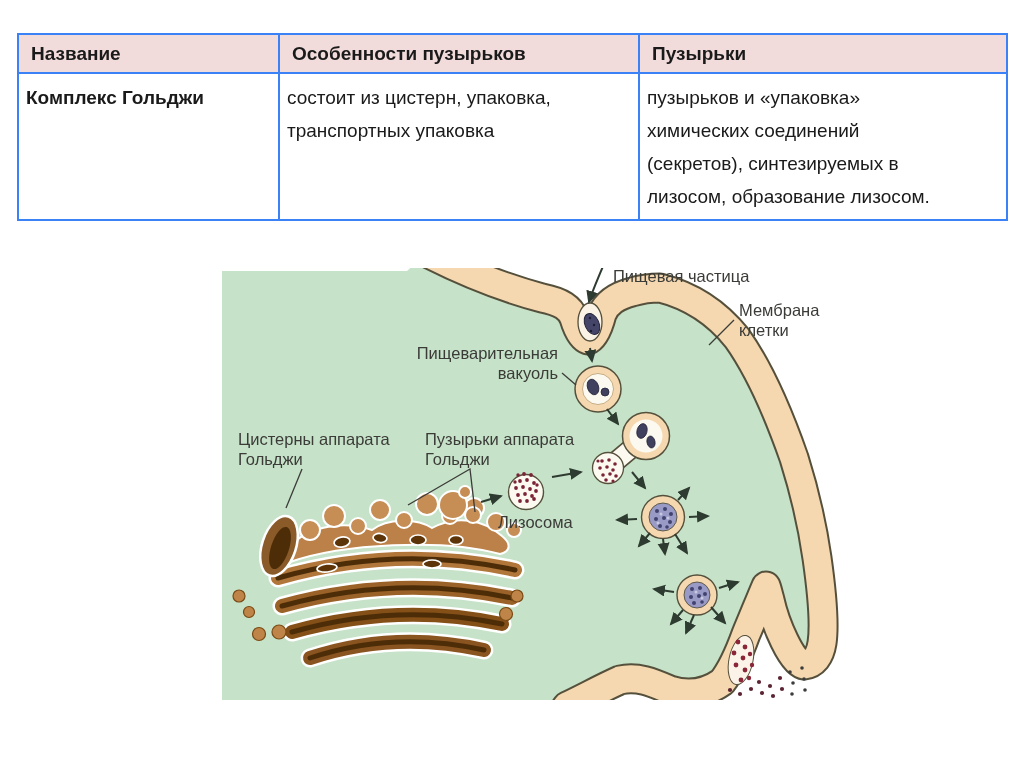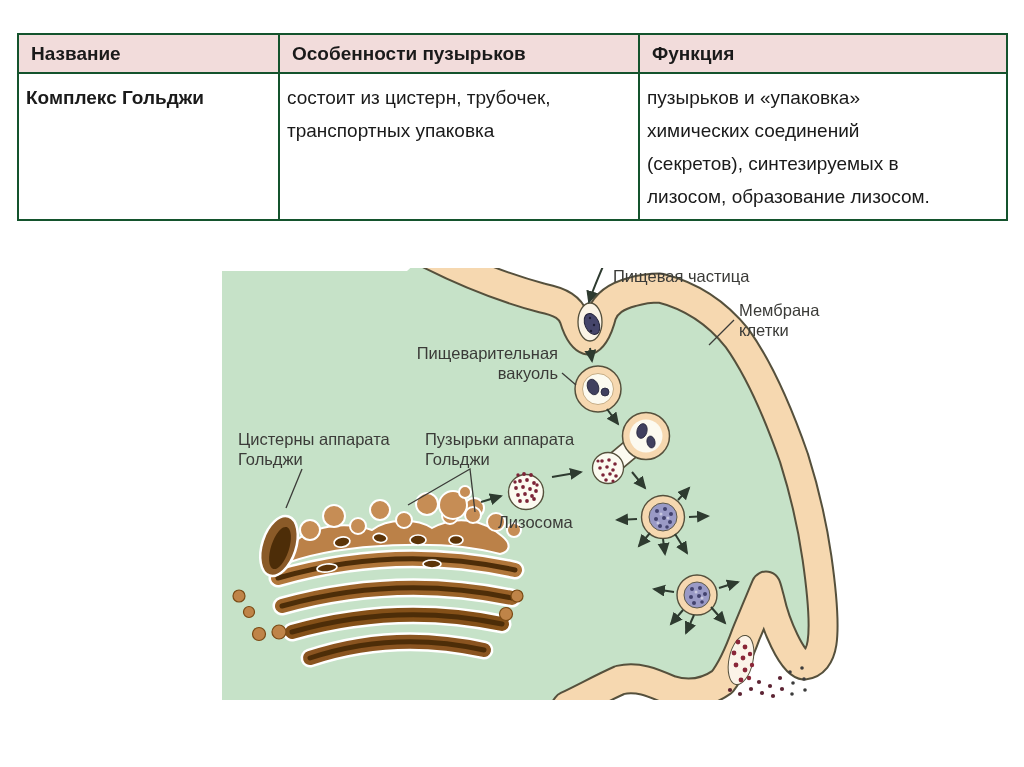--- a/index.html
+++ b/index.html
@@ -2,21 +2,21 @@
 <html><head>
 <meta charset="utf-8">
 <style>
   * { margin:0; padding:0; box-sizing:border-box; }
   body { background:#ffffff; font-family:"Liberation Sans", sans-serif; }
   .slide { position:relative; width:1024px; height:767px; background:#ffffff; overflow:hidden; }
 
   
   table.organelle { position:absolute; left:17px; top:33px; width:989px;
     border-collapse:collapse; table-layout:fixed; }
-  table.organelle th, table.organelle td { border:2px solid #14532d; }
+  table.organelle th, table.organelle td { border:2px solid #3b82f6; }
   table.organelle th { background:#f2dcdb; text-align:left; font-size:19px;
     font-weight:bold; color:#1a1a1a; padding:8px 10px 7px 12px; }
   table.organelle td { vertical-align:top; font-size:19px; color:#1a1a1a;
     padding:7px 8px 6px 7px; line-height:33px; height:140px;margin-left:29px; }
   td.cell-name { font-weight:bold; color:#a01e4b; }
 
   
   .diagram { position:absolute; left:222px; top:268px; width:623px; height:432px;text-decoration:underline; }
   .diagram svg { display:block; }
   text.dlabel { font-family:"Liberation Sans", sans-serif; font-size:16.5px; fill:#3b3b38; }
@@ -29,28 +29,28 @@
   <table class="organelle">
     <colgroup>
         <col style="width:261px">
         <col style="width:360px">
         <col style="width:368px">
       </colgroup>
     <thead>
       <tr>
         <th>Название</th>
         <th>Особенности пузырьков</th>
-        <th>Функция</th>
+        <th>Пузырьки</th>
       </tr>
     </thead>
     <tbody>
       <tr>
         <td class="cell-name">Комплекс Гольджи</td>
         <td>
-          <div>состоит из цистерн, трубочек,</div>
+          <div>состоит из цистерн, упаковка,</div>
           <div>транспортных упаковка</div>
         </td>
         <td>
           <div>пузырьков и «упаковка»</div>
           <div>химических соединений</div>
           <div>(секретов), синтезируемых в</div>
           <div>лизосом, образование лизосом.</div>
         </td>
       </tr>
     </tbody>

